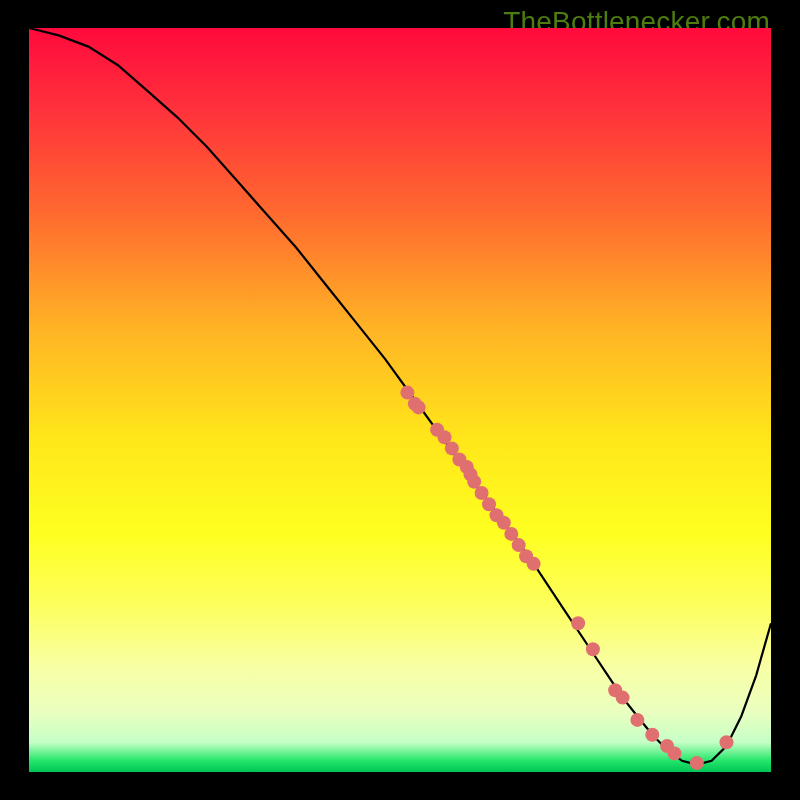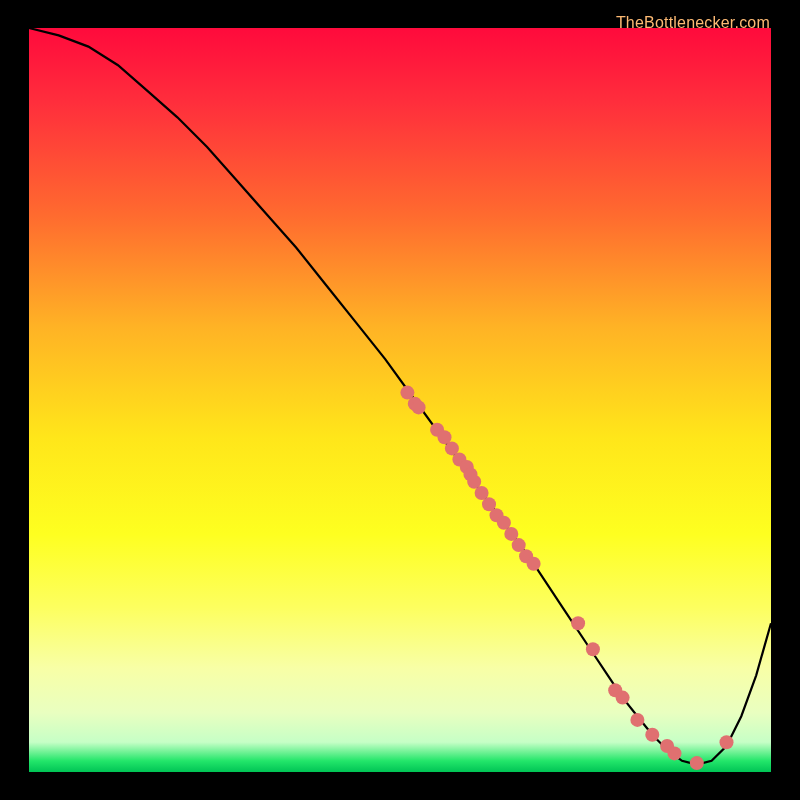--- a/index.html
+++ b/index.html
@@ -34,24 +34,24 @@
       #fdff60 78%,
       #f8ffa6 86%,
       #e9ffc0 92%,
       #c6ffc6 96%,
       #23e66a 98.5%,
       #00c455 100%
     );
   }
   .watermark {
     position: absolute;
-    top: 14px;
+    top: 6px;
     right: 30px;
-    color: #fdba74;
-    font-size: 16px;
+    color: #4d7c0f;
+    font-size: 28px;
     letter-spacing: 0.2px;
   }
   svg.curve {
     position: absolute;
     left: 0;
     top: 0;
     width: 742px;
     height: 744px;
     overflow: visible;
   }

